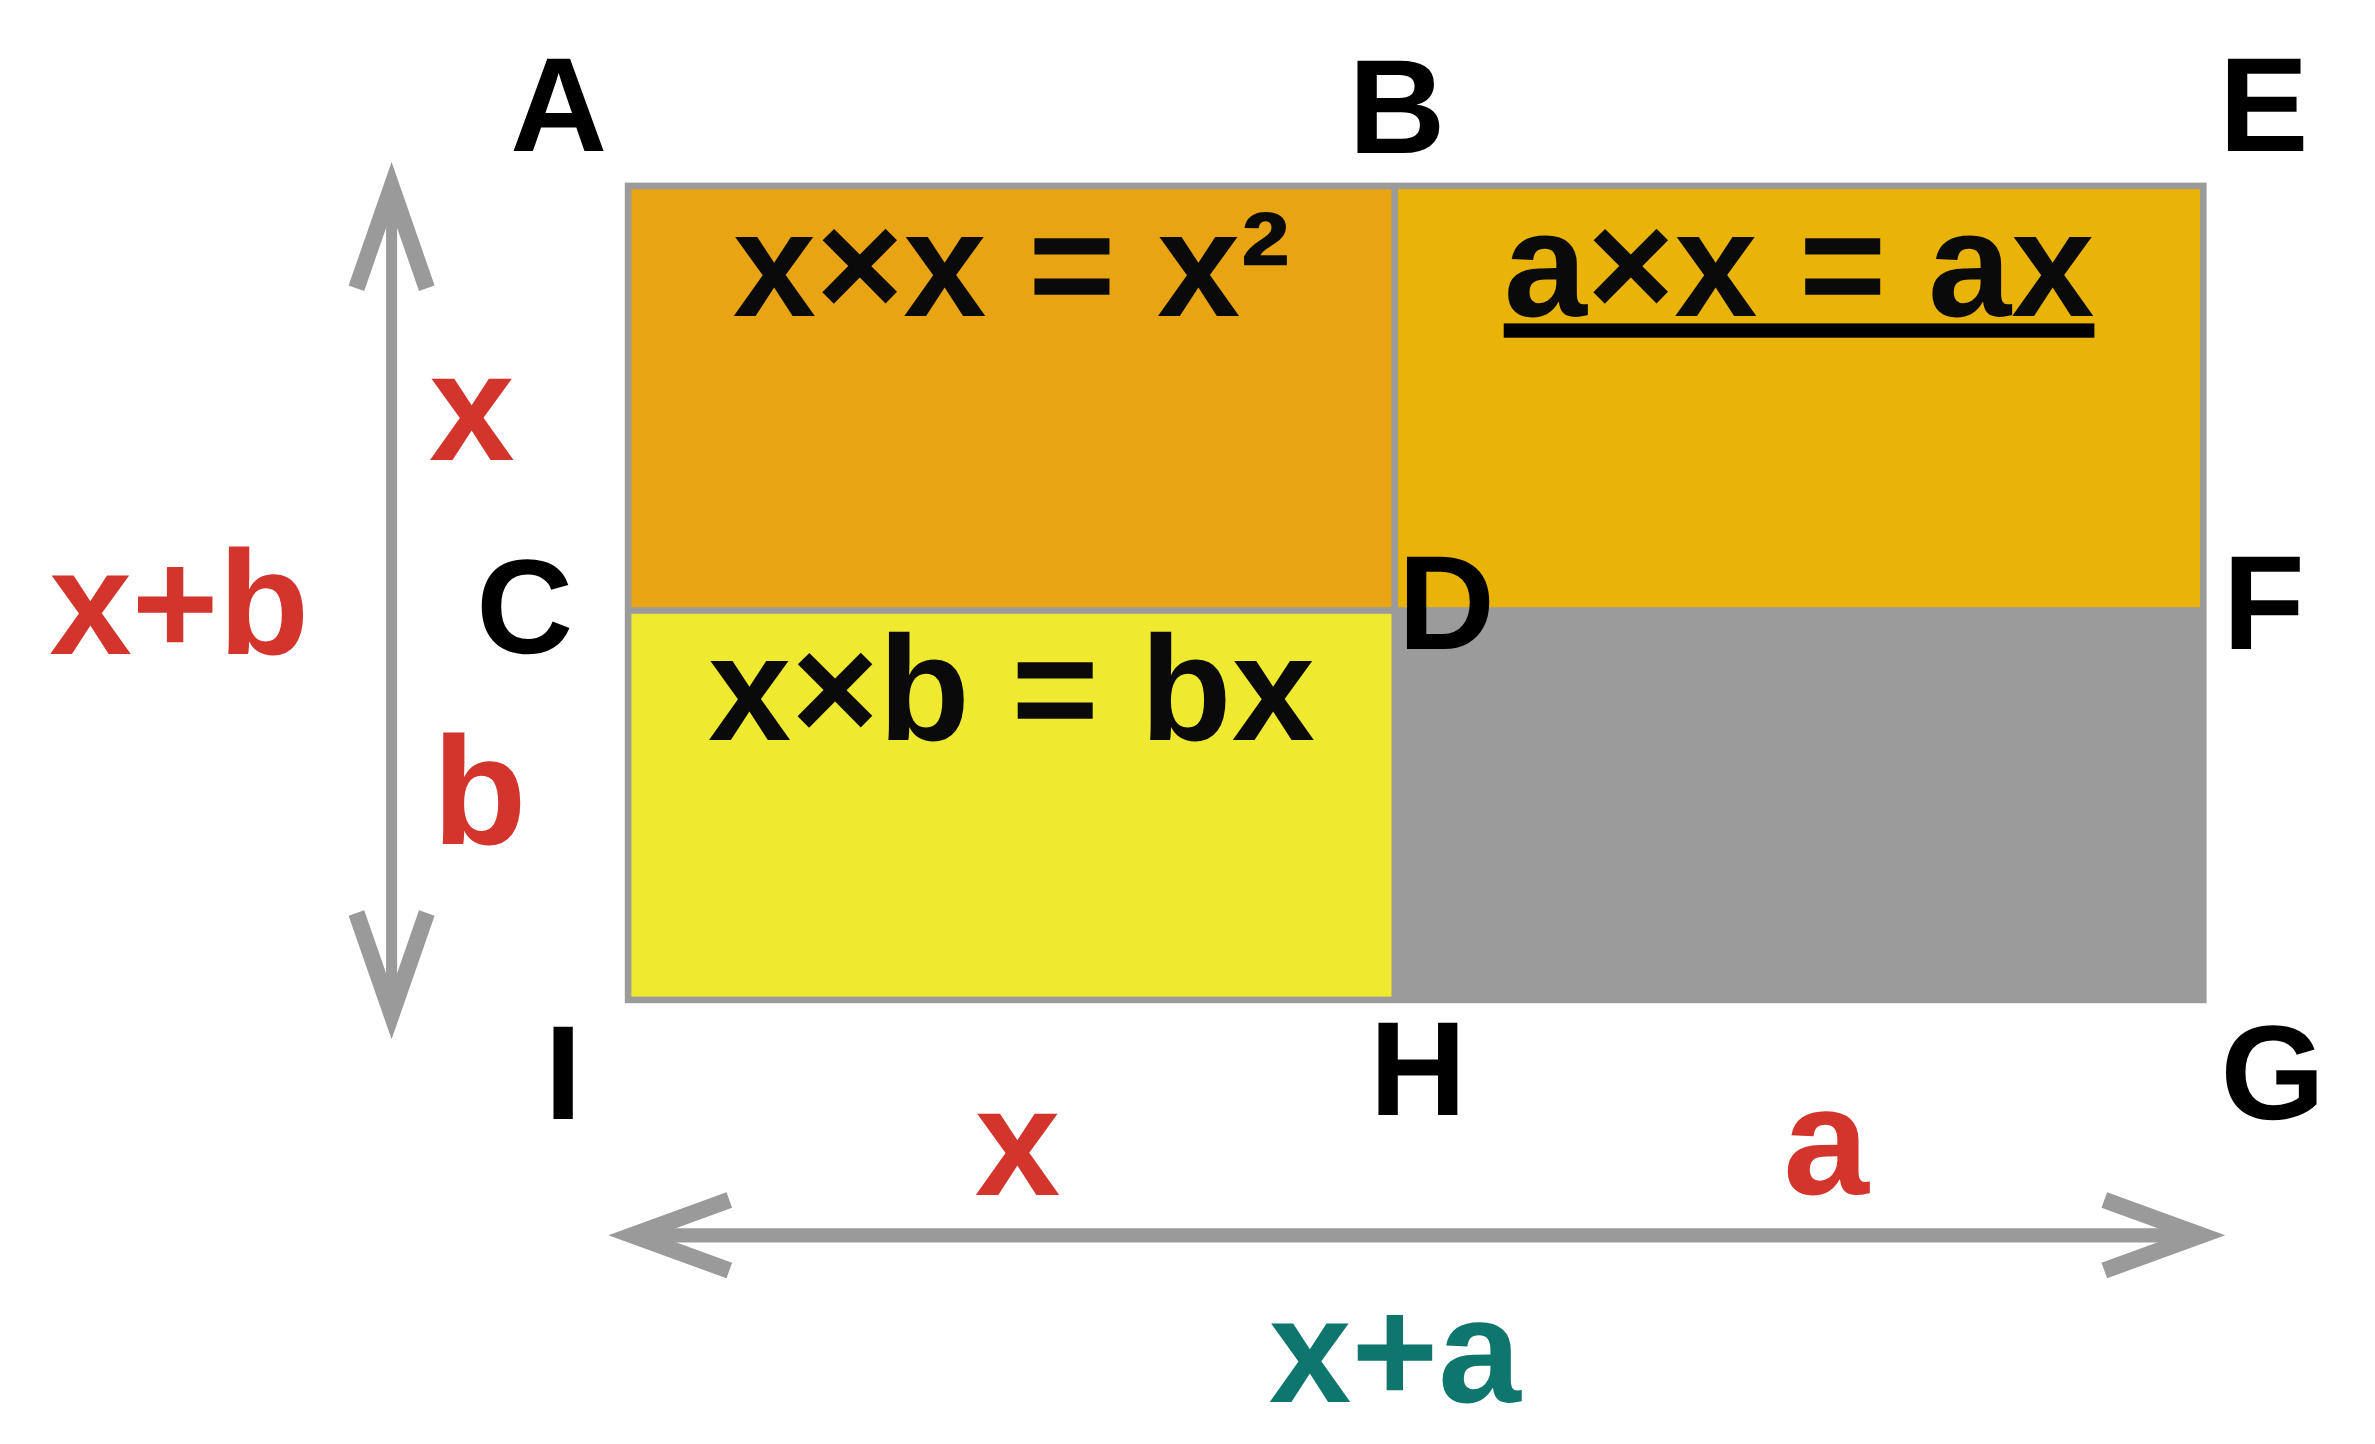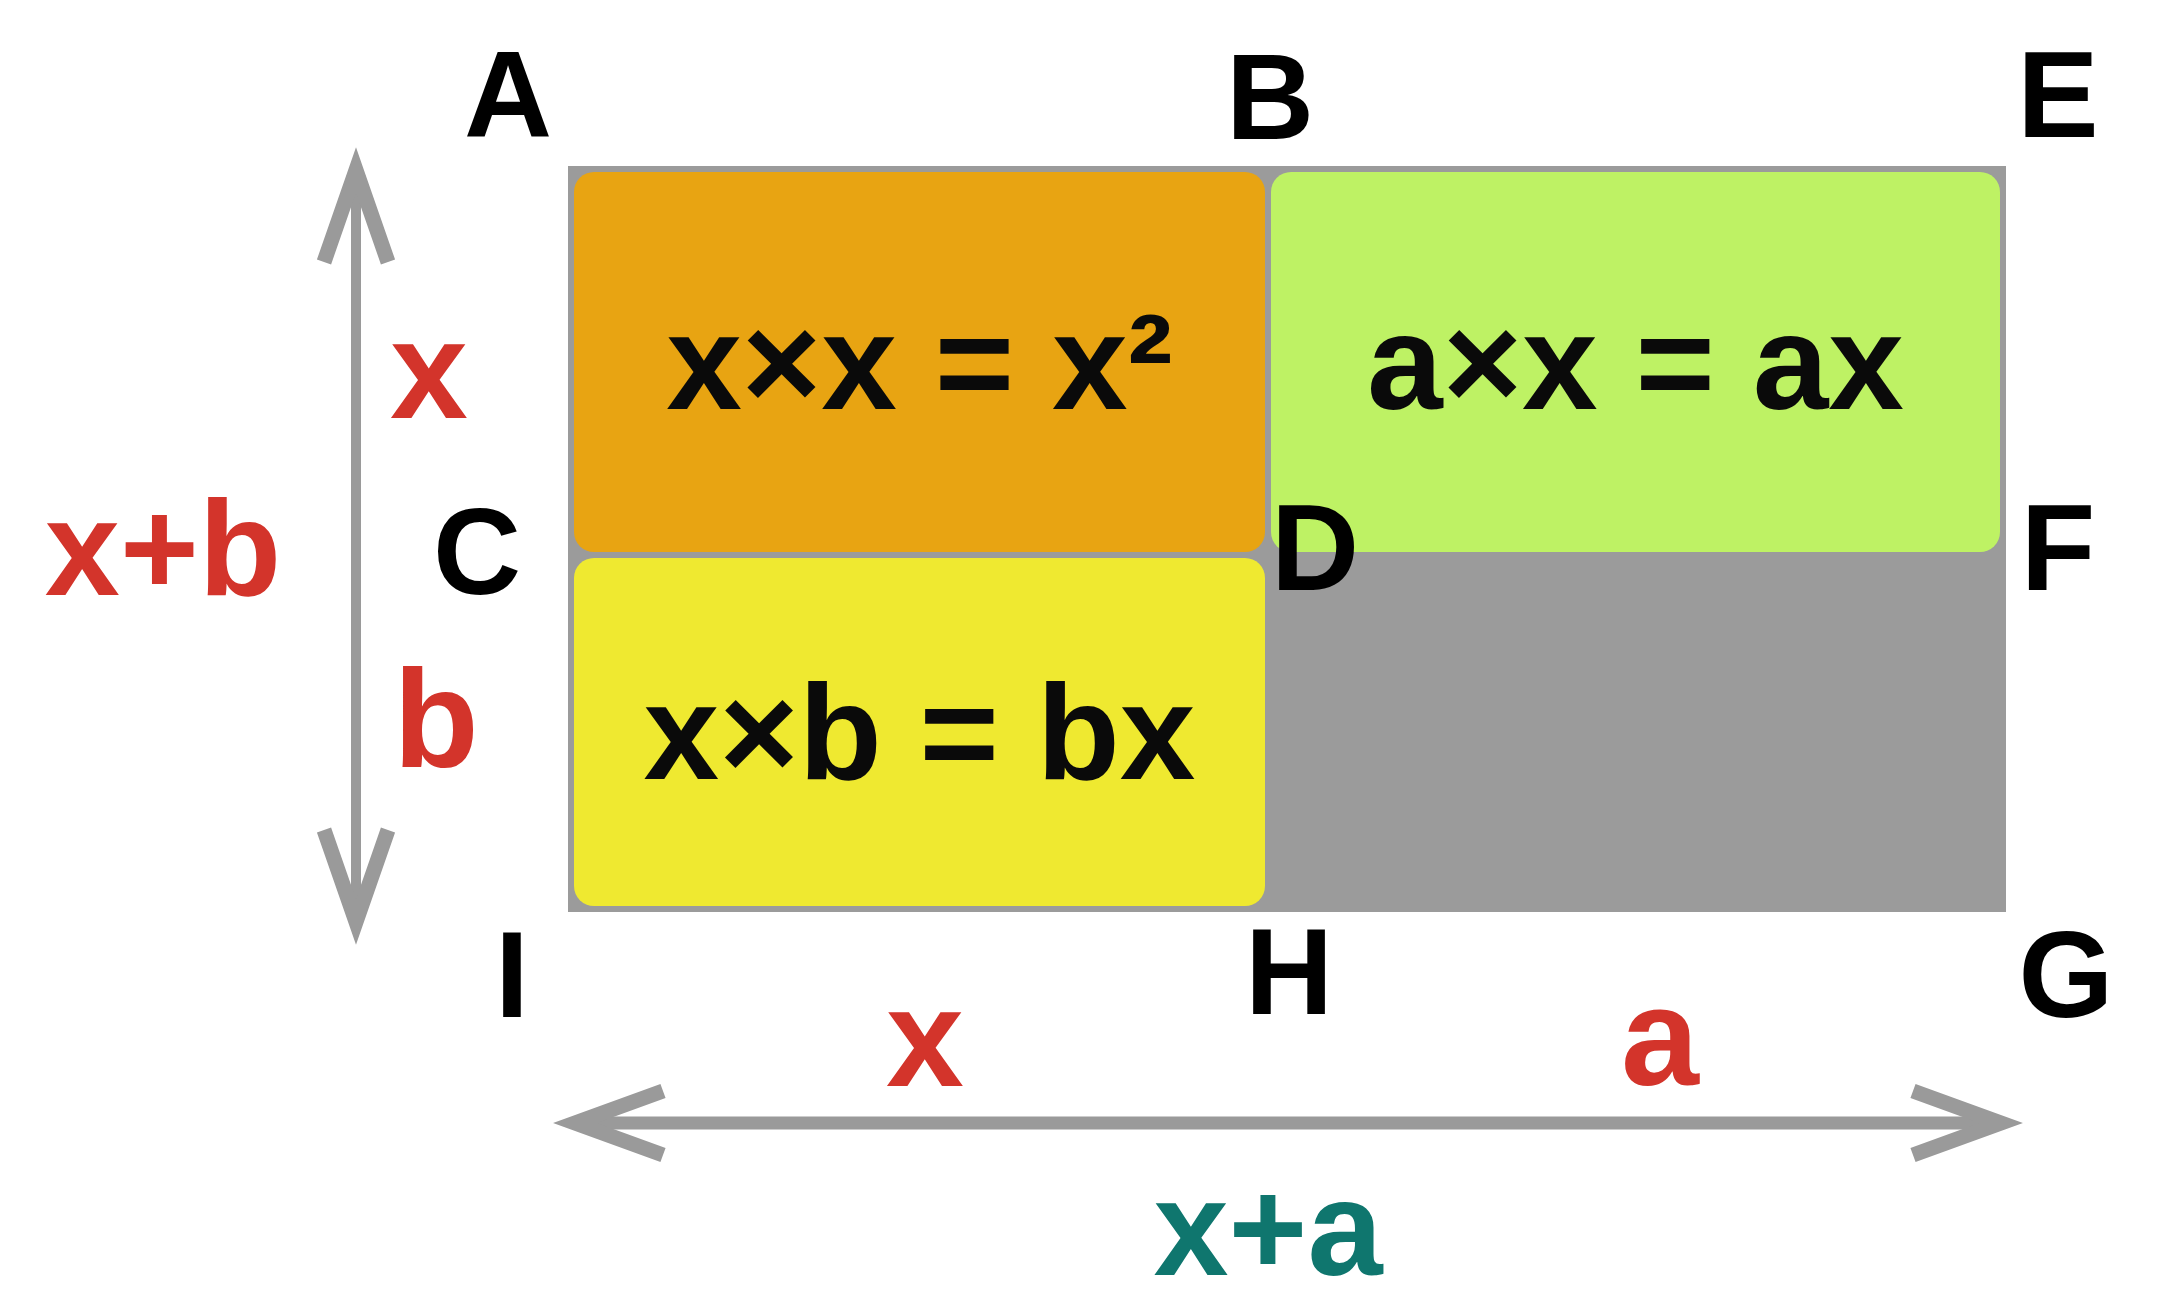--- a/index.html
+++ b/index.html
@@ -23,23 +23,22 @@
     width: 1438px; height: 746px;
     box-sizing: border-box;
     display: grid;
     grid-template-columns: 691px 729px;
     grid-template-rows: 380px 348px;
     gap: 6px;
     padding: 6px;
   }
   .cell {
     display: flex;
-    align-items: center;
+    align-items: flex-start;
     justify-content: center;
-    border-radius: 20px;
   }
   .equation {
     font-size: 136px;
     font-weight: bold;
     color: #0a0a0a;
     line-height: 1;
     white-space: nowrap;
   }
   .corner {
     position: absolute;
@@ -74,21 +73,21 @@
       <line x1="580" y1="1123" x2="1996" y2="1123" stroke-width="13" stroke="#9A9A9A"></line>
       <polyline points="663,1091 575,1123 663,1155" stroke-width="15" stroke="#9A9A9A"></polyline>
       <polyline points="1913,1091 2001,1123 1913,1155" stroke-width="15" stroke="#9A9A9A"></polyline>
     </g>
   </svg>
 
   <div class="grid" style="background-color: rgb(155, 155, 155);">
     <div class="cell" style="background-color: rgb(232, 164, 18);">
       <span class="equation">x×x = x²</span>
     </div>
-    <div class="cell" style="background-color: #bef264;">
+    <div class="cell" style="background-color: #eab308; text-decoration: underline;">
       <span class="equation">a×x = ax</span>
     </div>
     <div class="cell" style="background-color: rgb(239, 233, 48);">
       <span class="equation">x×b = bx</span>
     </div>
   </div>
 
   <span class="corner" style="left:508px; top:95px;">A</span>
   <span class="corner" style="left:1270px; top:97px;">B</span>
   <span class="corner" style="left:2058px; top:95px;">E</span>

